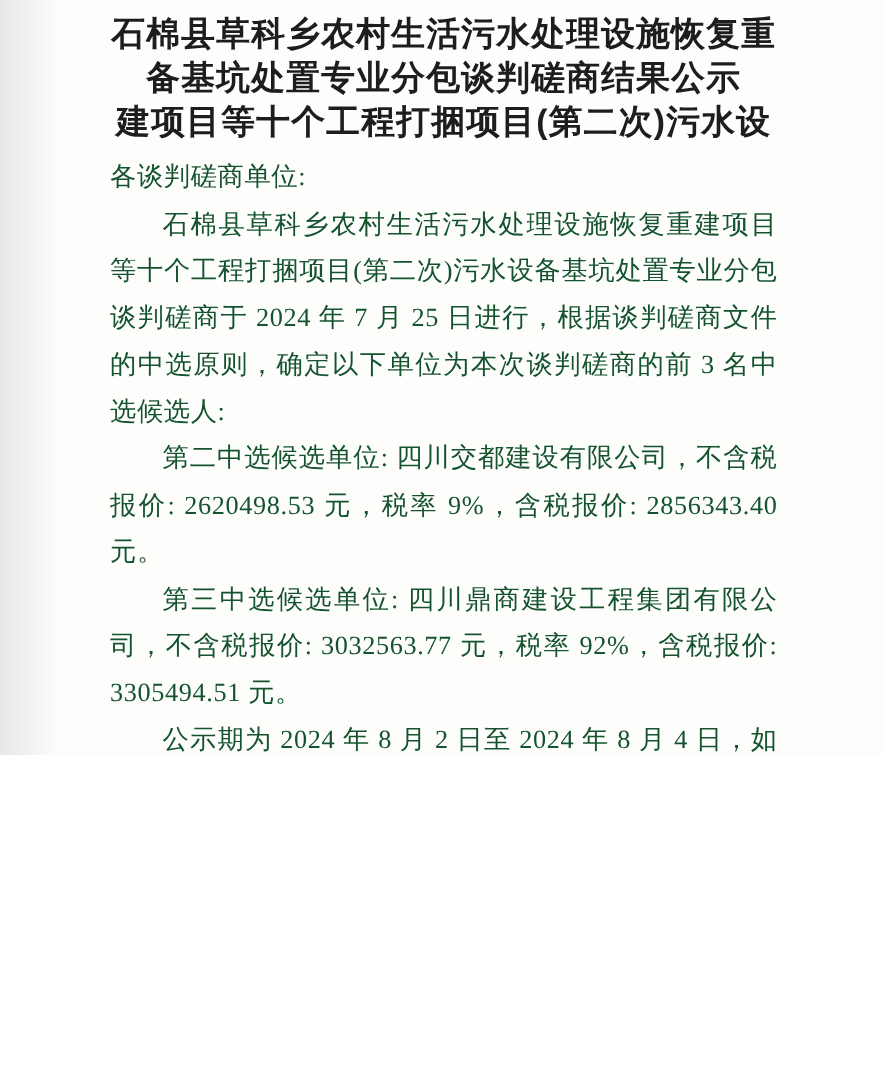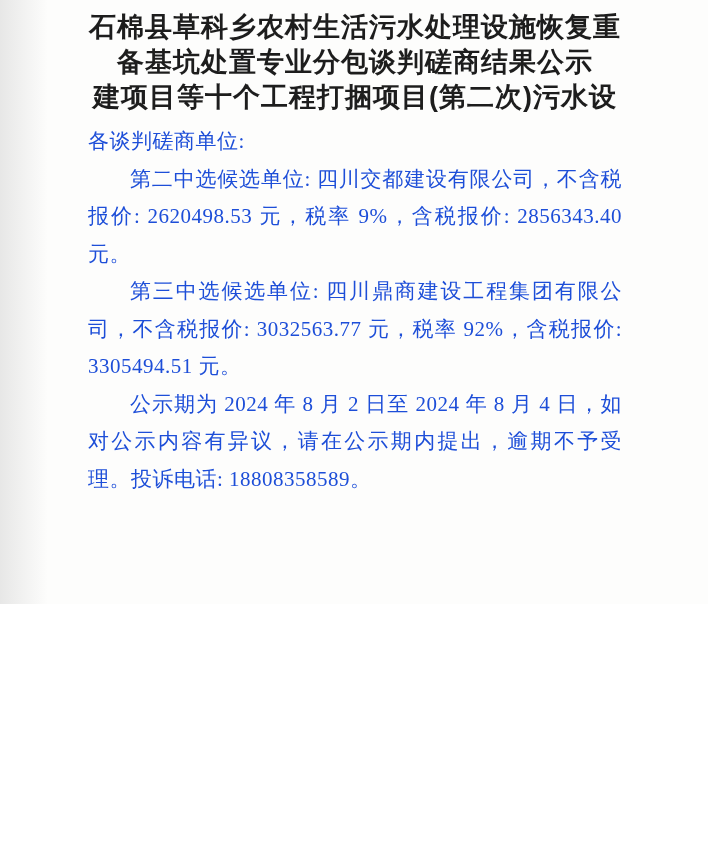--- a/index.html
+++ b/index.html
@@ -32,21 +32,21 @@
     font-size: 27px;
     line-height: 35px;
     letter-spacing: 1px;
     text-align: center;
     color: #1d1d1d;
   }
   .title .tline { display: block; }
   .body-text {
     font-size: 21px;
     line-height: 37.5px;
-    color: #1d4ed8;
+    color: #14532d;
     letter-spacing: 0.5px;
   }
   .salutation { margin: 0; }
   .para {
     margin: 0;
     text-indent: 2em;
     text-align: justify;
   }
   .signature {
     position: absolute;
@@ -98,20 +98,21 @@
   <div class="scan-edge"></div>
 
   <div class="content">
     <h1 class="title">
       <span class="tline">石棉县草科乡农村生活污水处理设施恢复重</span>
       <span class="tline">备基坑处置专业分包谈判磋商结果公示</span>
       <span class="tline">建项目等十个工程打捆项目(第二次)污水设</span>
     </h1>
 
     <p class="body-text salutation">各谈判磋商单位:</p>
+    <p class="body-text para">石棉县草科乡农村生活污水处理设施恢复重建项目等十个工程打捆项目(第二次)污水设备基坑处置专业分包谈判磋商于 2024 年 7 月 25 日进行，根据谈判磋商文件的中选原则，确定以下单位为本次谈判磋商的前 3 名中选候选人:</p>
     <p class="body-text para">第二中选候选单位: 四川交都建设有限公司，不含税报价: 2620498.53 元，税率 9%，含税报价: 2856343.40 元。</p>
     <p class="body-text para">第三中选候选单位: 四川鼎商建设工程集团有限公司，不含税报价: 3032563.77 元，税率 92%，含税报价: 3305494.51 元。</p>
     <p class="body-text para">公示期为 2024 年 8 月 2 日至 2024 年 8 月 4 日，如对公示内容有异议，请在公示期内提出，逾期不予受理。投诉电话: 18808358589。</p>
   </div>
 
   <div class="signature">
     <div class="company">雅安市市政建设工程有限公司</div>
     <div class="date">2024 年 8 月 2 日</div>
   </div>
 

